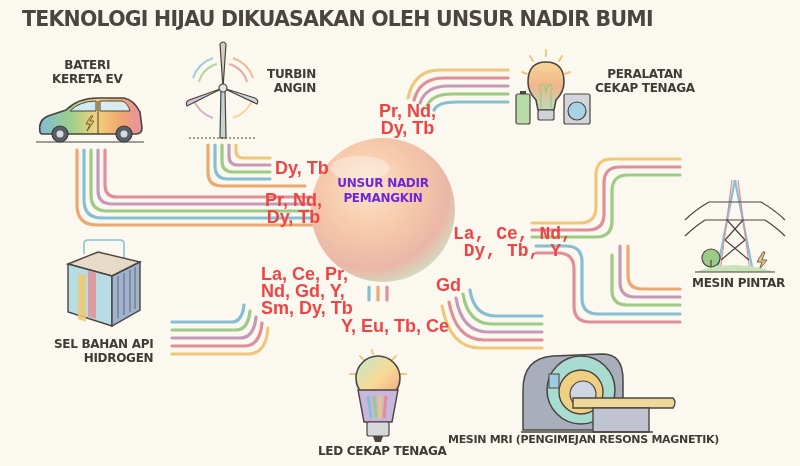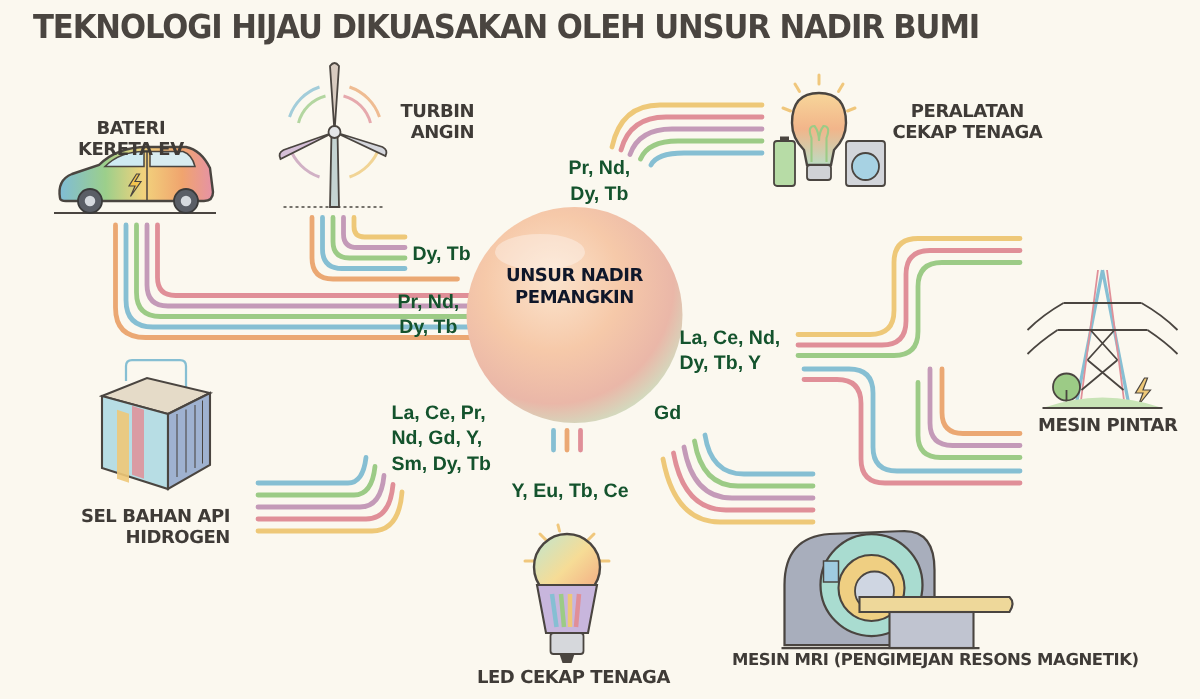--- a/index.html
+++ b/index.html
@@ -17,29 +17,29 @@
     color: #4a4540; white-space: nowrap;
     transform: scaleX(0.93); transform-origin: left top;
   }
   svg.canvas { position: absolute; left: 0; top: 0; }
   .lbl {
     position: absolute; font-weight: bold; font-size: 12px; line-height: 14px;
     color: #3f3b37; text-align: center; white-space: nowrap;
     font-family: "DejaVu Sans", sans-serif; letter-spacing: -0.3px;
   }
   .el {
-    position: absolute; font-weight: bold; font-size: 13px; line-height: 17px;
-    color: #14532d; white-space: nowrap;
+    position: absolute; font-weight: bold; font-size: 18px; line-height: 17px;
+    color: #ef4444; white-space: nowrap;
     font-family: "Liberation Sans", sans-serif;
   }
   .el span { display: block; }
   .hub-text {
     position: absolute; left: 308px; top: 176px; width: 150px;
     text-align: center; font-weight: bold; font-size: 12px; line-height: 15px;
-    color: #0f172a; font-family: "DejaVu Sans", sans-serif; letter-spacing: -0.3px;
+    color: #6d28d9; font-family: "DejaVu Sans", sans-serif; letter-spacing: -0.3px;
   }
   .hub-text span { display: block; }
   .lbl span { display: block; }
 </style>
 </head>
 <body>
 
 <div class="title">TEKNOLOGI HIJAU DIKUASAKAN OLEH UNSUR NADIR BUMI</div>
 
 <svg class="canvas" width="800" height="466" viewBox="0 0 800 466">
@@ -242,21 +242,21 @@
     <rect x="70" y="58" width="56" height="24" fill="#c0c4d0" stroke="#4a4540" stroke-width="1.4"></rect>
     <line x1="-2" y1="82" x2="130" y2="82" stroke="#4a4540" stroke-width="1.5"></line>
   </g>
 </svg>
 
 <div class="hub-text">
   <span>UNSUR NADIR</span>
   <span>PEMANGKIN</span>
 </div>
 
-<div class="lbl" style="left:52px; top:58px;margin-top:20px;">
+<div class="lbl" style="left:52px; top:58px;">
   <span>BATERI</span>
   <span>KERETA EV</span>
 </div>
 <div class="lbl" style="left:267px; top:67px; text-align:right;">
   <span>TURBIN</span>
   <span>ANGIN</span>
 </div>
 <div class="lbl" style="left:595px; top:67px;">
   <span>PERALATAN</span>
   <span>CEKAP TENAGA</span>
@@ -264,42 +264,42 @@
 <div class="lbl" style="left:692px; top:276px;">
   <span>MESIN PINTAR</span>
 </div>
 <div class="lbl" style="left:54px; top:337px;text-align:right;">
   <span>SEL BAHAN API</span>
   <span>HIDROGEN</span>
 </div>
 <div class="lbl" style="left:318px; top:444px;">
   <span>LED CEKAP  TENAGA</span>
 </div>
-<div class="lbl" style="left:488px; top:433px; font-size:11px;">
+<div class="lbl" style="left:448px; top:433px; font-size:11px;">
   <span>MESIN MRI (PENGIMEJAN RESONS MAGNETIK)</span>
 </div>
 
 <div class="el" style="left:265px; top:192px; text-align:center;">
   <span>Pr, Nd,</span>
   <span>Dy, Tb</span>
 </div>
 <div class="el" style="left:275px; top:160px;">
   <span>Dy, Tb</span>
 </div>
 <div class="el" style="left:379px; top:103px; text-align:center;">
   <span>Pr, Nd,</span>
   <span>Dy, Tb</span>
 </div>
-<div class="el" style="left:453px; top:216px; ">
+<div class="el" style="left:453px; top:226px; text-align:center;font-family:Liberation Mono, monospace;">
   <span>La, Ce, Nd,</span>
   <span>Dy, Tb, Y</span>
 </div>
 <div class="el" style="left:261px; top:266px; ">
   <span>La, Ce, Pr,</span>
   <span>Nd, Gd, Y,</span>
   <span>Sm, Dy, Tb</span>
 </div>
 <div class="el" style="left:341px; top:318px;">
   <span>Y, Eu, Tb, Ce</span>
 </div>
-<div class="el" style="left:436px; top:266px;text-align:center;">
+<div class="el" style="left:436px; top:277px;text-align:center;">
   <span>Gd</span>
 </div>
 
 </body></html>

